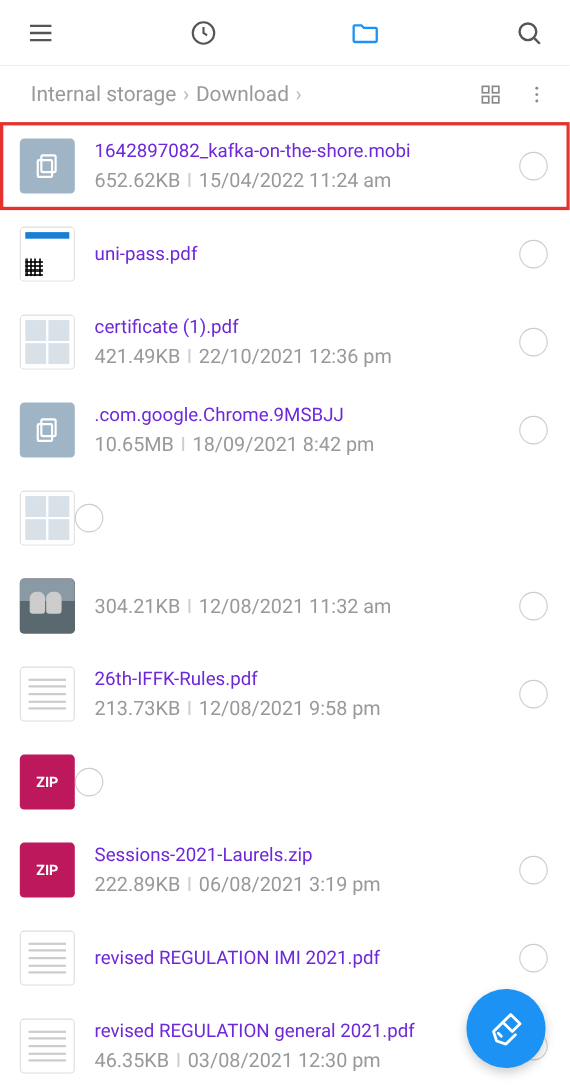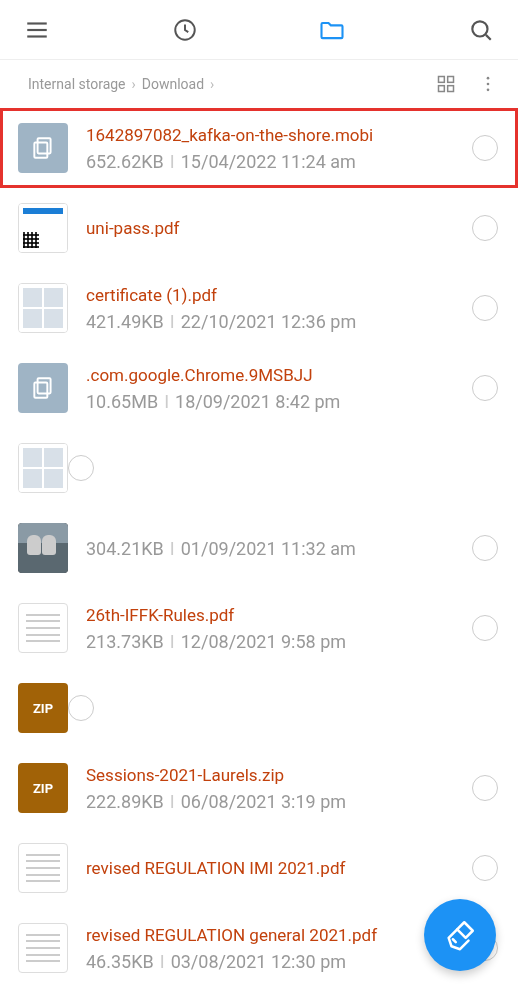--- a/index.html
+++ b/index.html
@@ -25,21 +25,21 @@
       flex: 1;
       justify-content: center;
     }
     .icon-btn { display:flex; align-items:center; justify-content:center; cursor:pointer; }
     .breadcrumb-row {
       display:flex;
       align-items:center;
       justify-content:space-between;
       padding: 14px 20px 14px 28px;
     }
-    .breadcrumb { display:flex; align-items:center; gap:6px; color:#999; font-size:14px; }
+    .breadcrumb { display:flex; align-items:center; gap:6px; color:#999; font-size:19px; }
     .breadcrumb .chev { color:#bbb; }
     .bc-actions { display:flex; align-items:center; gap:22px; }
     .file-list { width:100%; }
     .file-item {
       display:flex;
       align-items:center;
       padding: 12px 20px 12px 18px;
       min-height: 80px;
     }
     .file-item.highlighted {
@@ -50,27 +50,27 @@
       width: 50px;
       height: 50px;
       border-radius: 4px;
       flex-shrink: 0;
       display:flex;
       align-items:center;
       justify-content:center;
       background:#eee;
     }
     .thumb.generic { background:#9FB4C5; }
-    .thumb.zip { background:#a16207; color:#fff; font-weight:700; font-size:13px; }
+    .thumb.zip { background:#be185d; color:#fff; font-weight:700; font-size:13px; }
     .thumb.doc { background:#fff; border:1px solid #ddd; overflow:hidden; }
     .thumb.img { background:#3a3a3a; overflow:hidden; }
     .doc-lines { width:70%; height:70%; display:flex; flex-direction:column; justify-content:space-around; }
     .doc-lines span { height:2px; background:#ccc; display:block; }
     .file-info { flex:1; margin-left:18px; display:flex; flex-direction:column; gap:6px; min-width:0; }
-    .file-name { font-size:17px; color:#c2410c; white-space:nowrap; overflow:hidden; text-overflow:ellipsis; }
+    .file-name { font-size:17px; color:#6d28d9; white-space:nowrap; overflow:hidden; text-overflow:ellipsis; }
     .file-meta { font-size:18px; color:#999; }
     .file-meta .sep { margin:0 6px; color:#ccc; }
     .radio {
       width:26px; height:26px;
       border:1.5px solid #ccc;
       border-radius:50%;
       flex-shrink:0;
     }
     .fab {
       position:absolute;
@@ -230,21 +230,21 @@
           </div>
         </div>
       </div>
       <div class="radio"></div>
     </div>
     <div class="file-item">
       <div class="thumb img">
         <div class="lovers-thumb"></div>
       </div>
       <div class="file-info">
-        <div class="file-meta"><span>304.21KB</span><span class="sep">I</span><span>01/09/2021 11:32 am</span></div>
+        <div class="file-meta"><span>304.21KB</span><span class="sep">I</span><span>12/08/2021 11:32 am</span></div>
       </div>
       <div class="radio"></div>
     </div>
     <div class="file-item">
       <div class="thumb doc">
         <div class="doc-lines">
           <span></span>
           <span></span>
           <span></span>
           <span></span>

